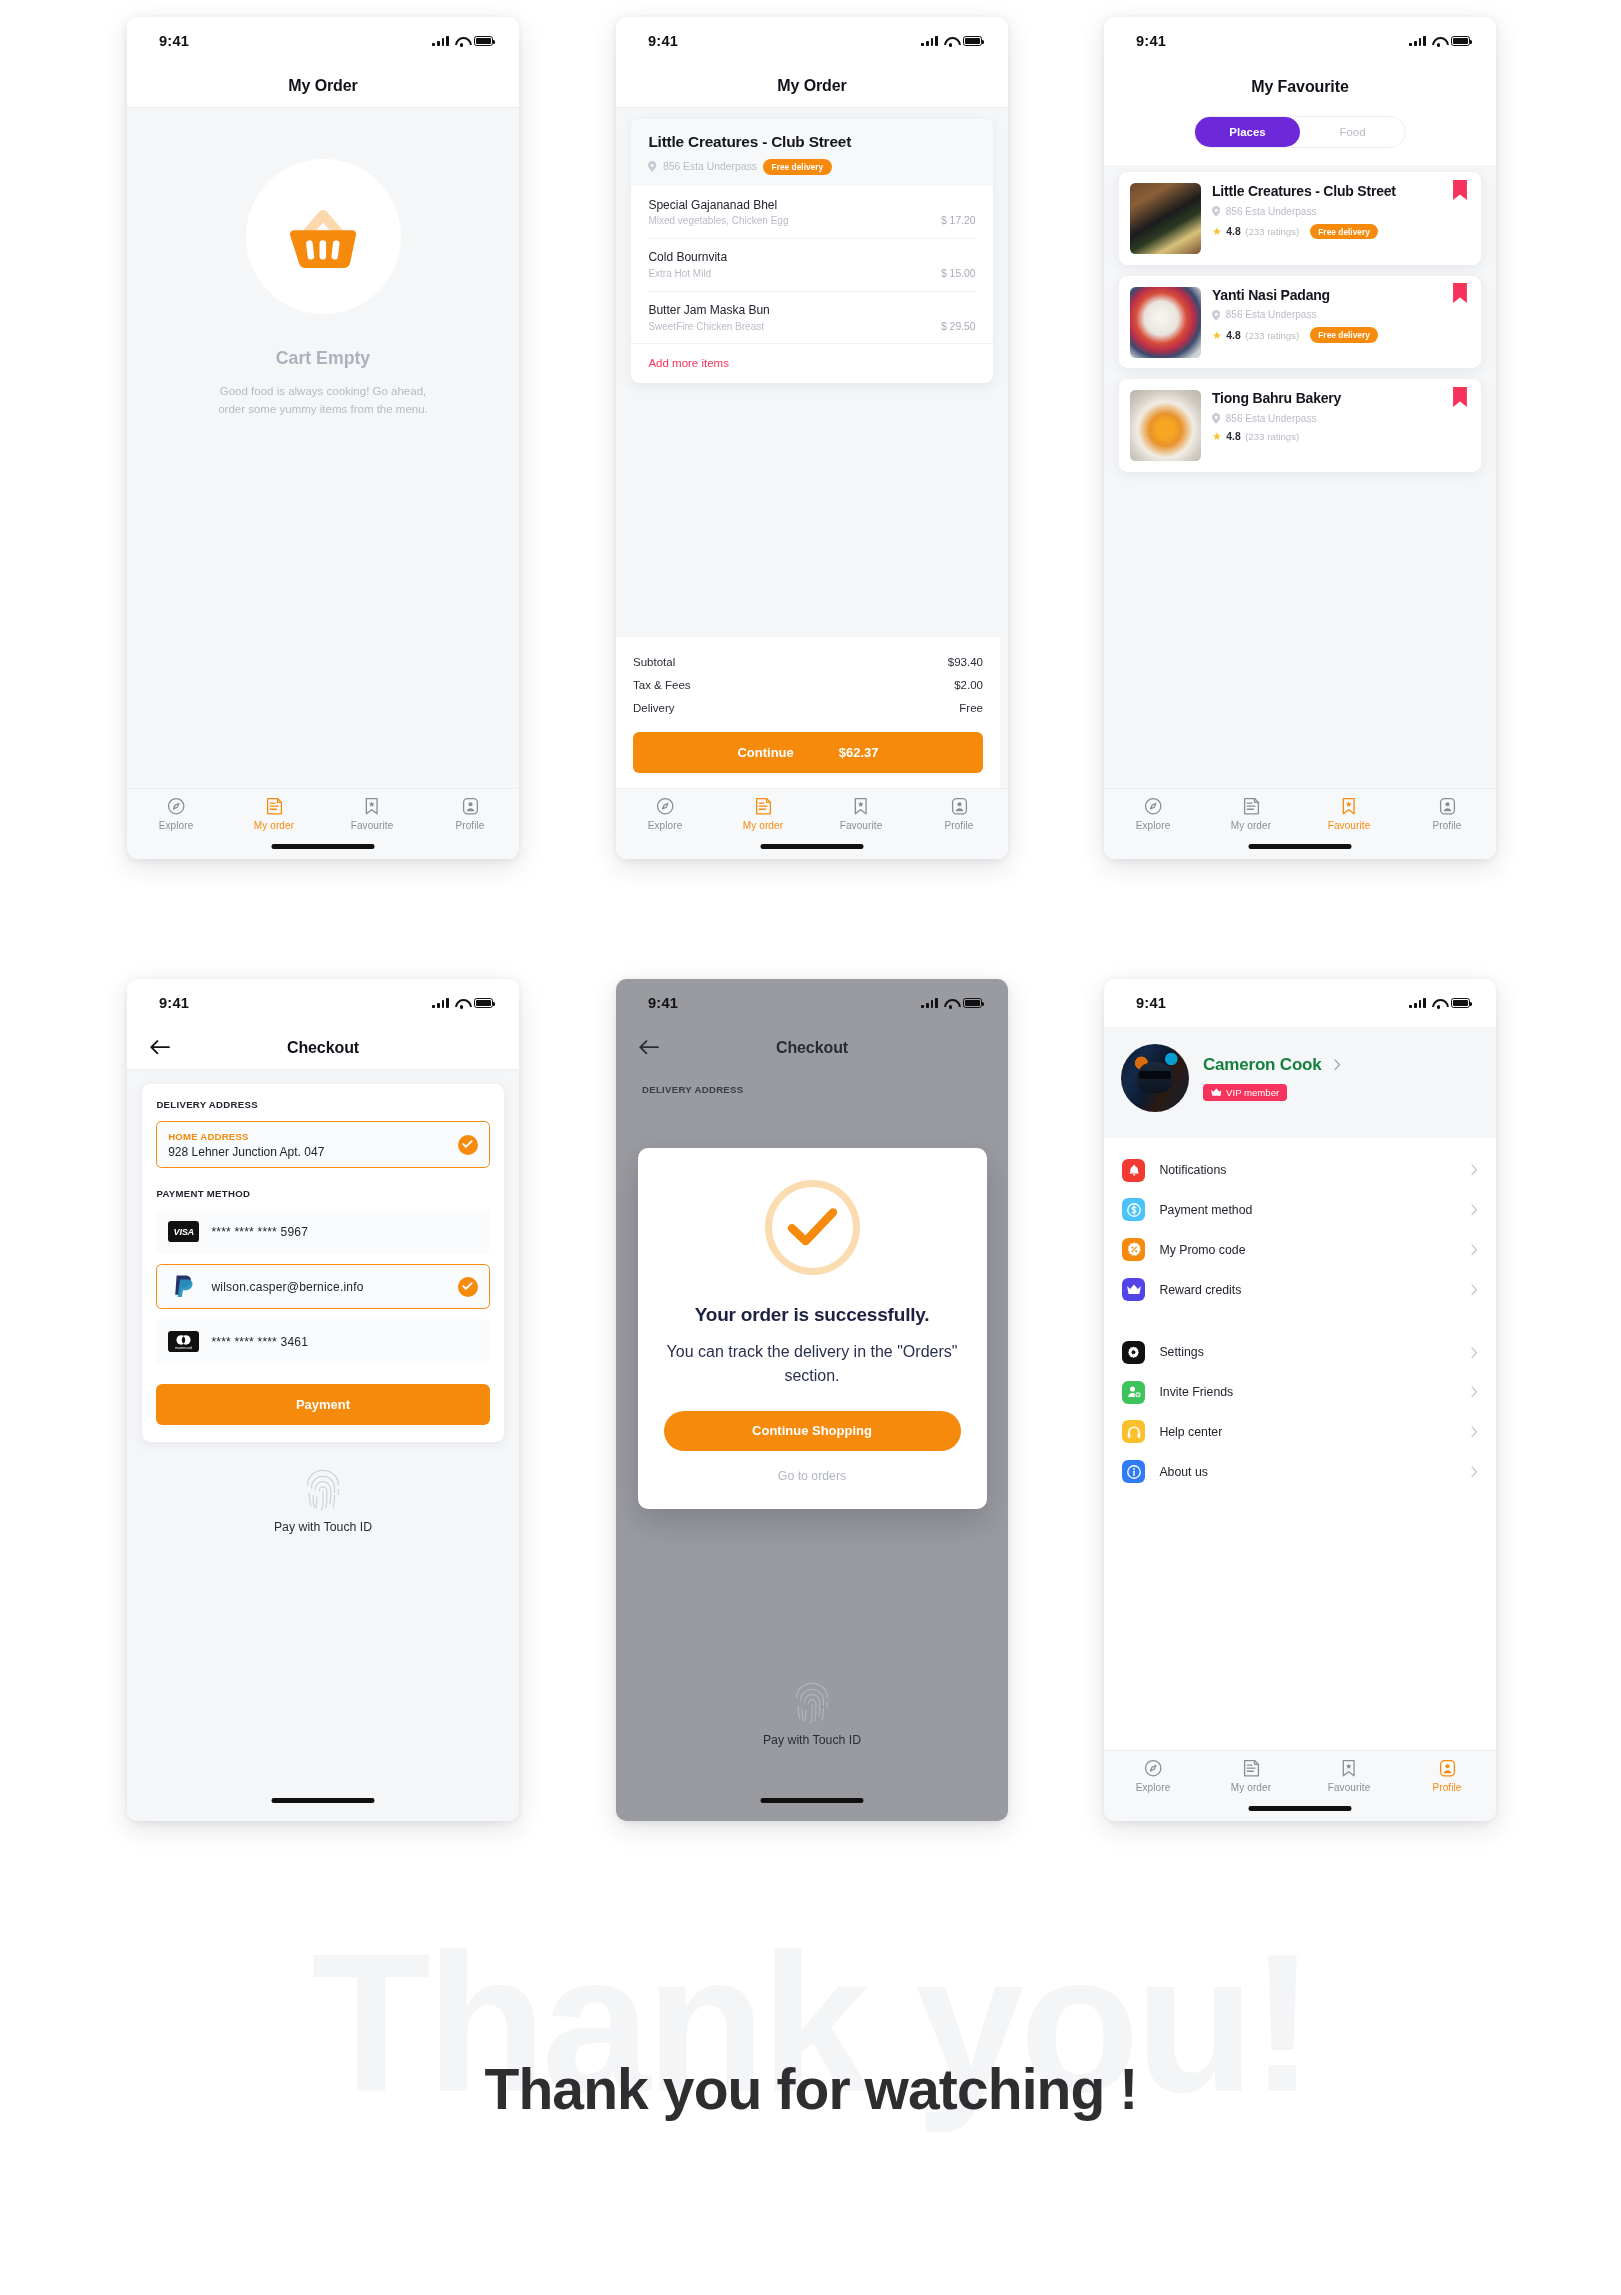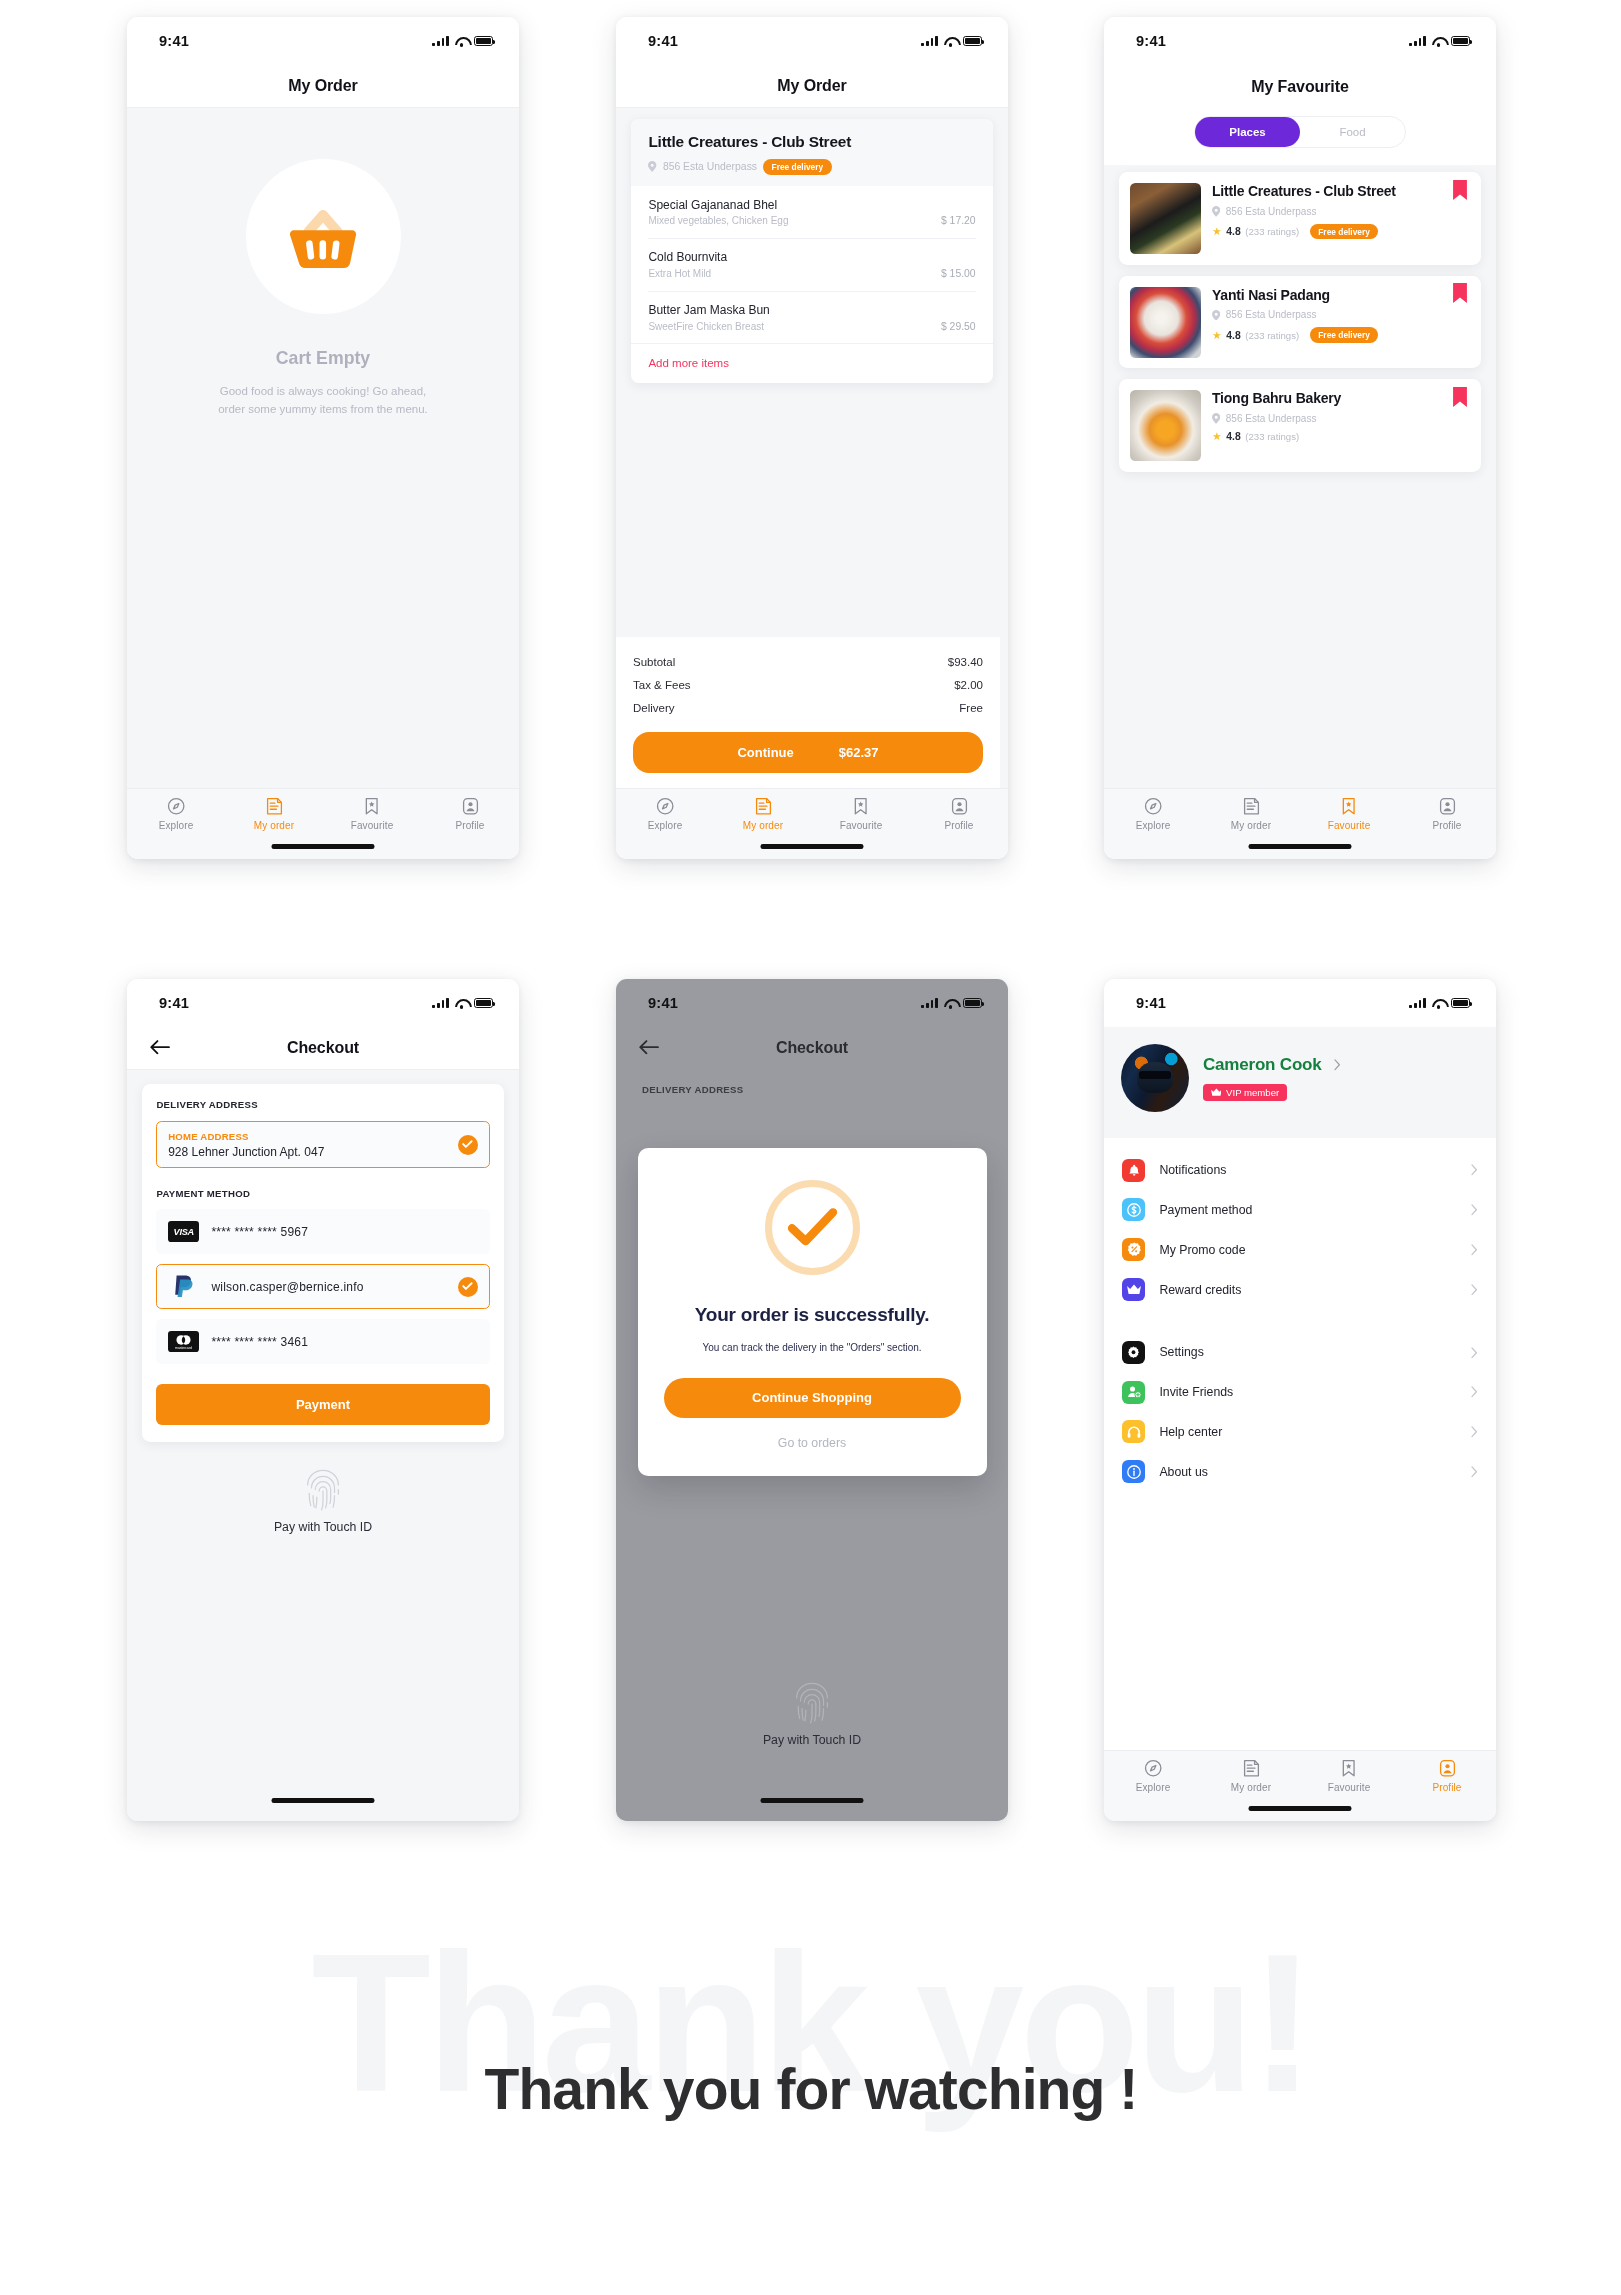--- a/index.html
+++ b/index.html
@@ -126,21 +126,21 @@
     border-top:0.8px solid #f0f1f4; padding:12.3px 17px 14px;
     font-size:11.5px; color:#f5335d; font-weight:500; cursor:pointer;
   }
   .totals {
     position:absolute; bottom:0; left:0; right:8px; background:#fff; padding:14px 17px 15.4px;
   }
   .trow { display:flex; justify-content:space-between; padding:5.4px 0; }
   .trow .tl { font-size:11.5px; color:#2a2c36; }
   .trow .tv { font-size:11.5px; color:#2a2c36; font-weight:500; }
   .continue-btn {
-    margin-top:12.3px; height:41px; background:#f68a0c; border-radius:16px;
+    margin-top:12.3px; height:41px; background:#f68a0c; border-radius:6px;
     display:flex; align-items:center; justify-content:center; gap:45px; cursor:pointer;
   }
   .continue-btn span { color:#fff; font-size:13px; font-weight:600; }
 
   
   .seg-wrap { background:#fff; padding:7.7px 0 17px; display:flex; justify-content:center; }
   .segmented {
     width:212px; height:32px; border:1.2px solid #eceef1; border-radius:16px;
     display:flex; align-items:center; position:relative;
   }
@@ -206,21 +206,21 @@
   .dim-card {
     position:absolute; left:21.5px; right:21.5px; top:78px;
     background:#fff; border-radius:10px; padding:32px 26px 26px;
     text-align:center; box-shadow:0 12.3px 31px rgba(20,22,30,0.18);
   }
   .succ-circle {
     width:95px; height:95px; border-radius:50%; border:7px solid #fbdcb0;
     margin:0 auto 28px; display:flex; align-items:center; justify-content:center;
   }
   .succ-title { font-size:19px; font-weight:700; color:#1d2142; line-height:1.3; letter-spacing:-0.2px; }
-  .succ-sub { margin-top:12.3px; font-size:10px; line-height:1.5; color:#2a2f50; }
+  .succ-sub { margin-top:12.3px; font-size:16px; line-height:1.5; color:#2a2f50; }
   .succ-btn {
     margin-top:23px; height:40px; background:#f68a0c; border-radius:20px;
     display:flex; align-items:center; justify-content:center; cursor:pointer;
   }
   .succ-btn span { color:#fff; font-size:13px; font-weight:600; }
   .succ-link { margin-top:18.4px; font-size:12.3px; color:#b3b6c0; cursor:pointer; }
   .touchid.onGrey .tlab { color:#2a2c36; }
 
   
   .prof-head { background:#f5f6f8; padding:17px 17px 26px; display:flex; align-items:center; gap:14px; }

